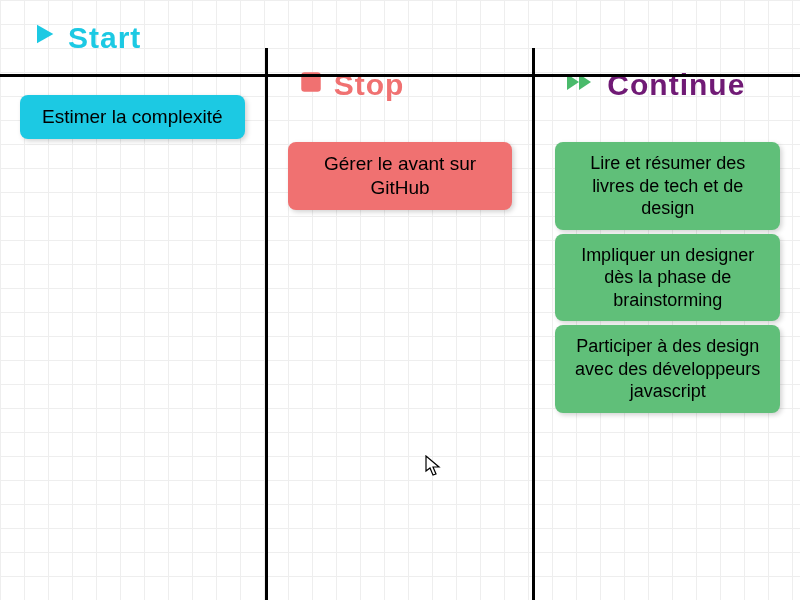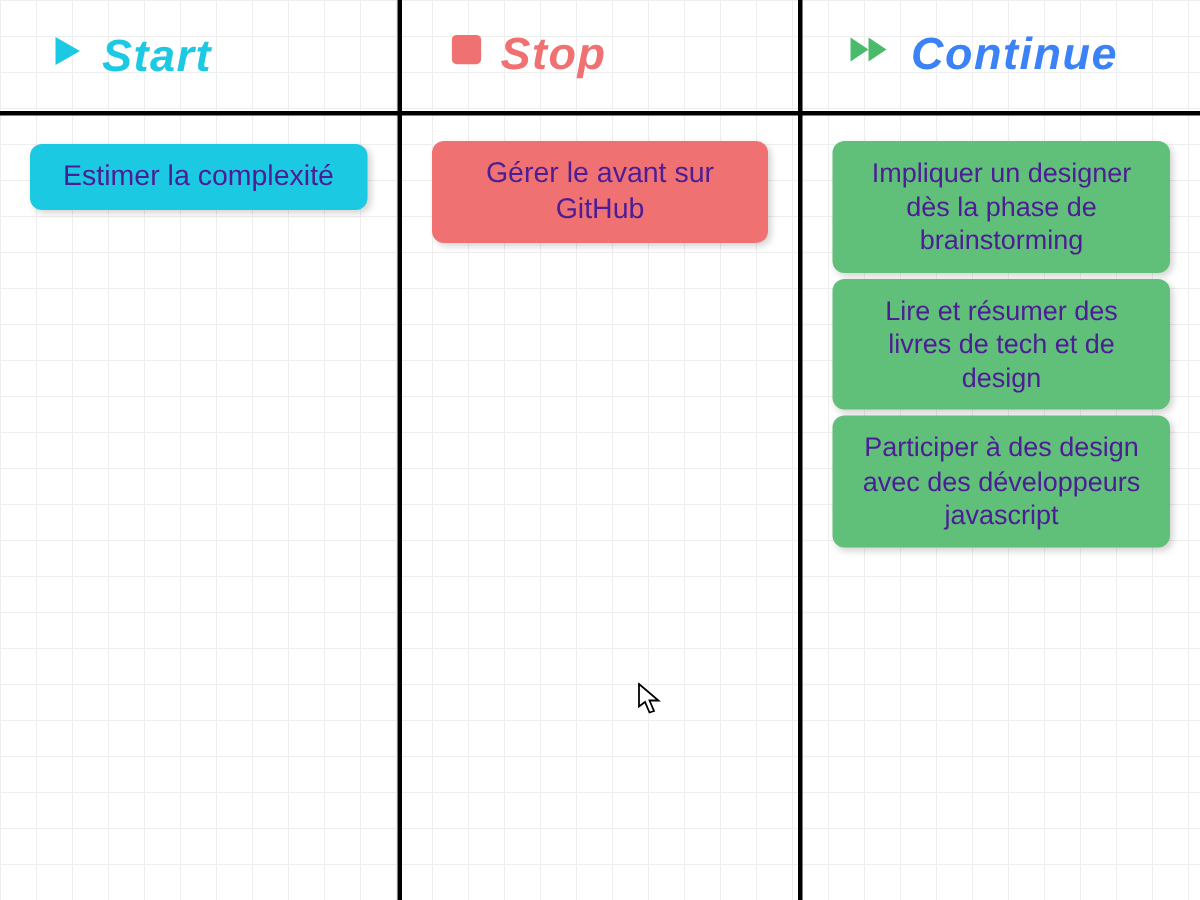--- a/index.html
+++ b/index.html
@@ -21,34 +21,33 @@
     height: 100%;
   }
   .col {
     flex: 1 1 0;
     position: relative;
     padding: 20px 20px 0 20px;
     display: flex;
     flex-direction: column;
     align-items: stretch;
   }
-  .col + .col { border-left: 3px solid #000; }
+  .col + .col { border-left: 3px solid #000; margin-top: 48px; }
   .col-header {
     display: flex;
     align-items: center;
     gap: 10px;
     font-weight: bold;
     font-size: 30px;
     letter-spacing: 1px;
     padding-left: 10px;
-    font-style: italic;
   }
   .col-header.start { color: #1cc9e3; }
   .col-header.stop  { color: #f07171; }
-  .col-header.cont  { color: #3b82f6; }
+  .col-header.cont  { color: #701a75; }
   .icon { display: inline-block; }
   .divider {
     position: absolute;
     top: 74px;
     left: 0; right: 0;
     height: 3px;
     background: #000;
     z-index: 2;
   }
   .cards {
@@ -56,21 +55,21 @@
     display: flex;
     flex-direction: column;
     gap: 4px;
   }
   .card {
     border-radius: 8px;
     padding: 10px 14px;
     font-size: 19px;
     line-height: 1.25;
     text-align: center;
-    color: #4c1d95;
+    color: #000000;
     box-shadow: 2px 2px 5px rgba(0,0,0,0.18);
   }
   .card.start { background: #1cc9e3; }
   .card.stop  { background: #f07171; }
   .card.cont  { background: #60bf79; }
   .cont .card { font-size: 18px; }
   .cursor {
     position: absolute;
     left: 425px;
     top: 455px;
@@ -117,22 +116,22 @@
     <div class="col-header cont">
       <span class="icon">
         <svg width="32" height="26" viewBox="0 0 32 24">
             <path fill="#4aba6b" d="M2 4l12 8-12 8z"></path>
             <path fill="#4aba6b" d="M14 4l12 8-12 8z"></path>
           </svg>
       </span>
       <span>Continue</span>
     </div>
     <div class="cards">
+      <div class="card cont">Lire et résumer des livres de tech et de design</div>
       <div class="card cont">Impliquer un designer dès la phase de brainstorming</div>
-      <div class="card cont">Lire et résumer des livres de tech et de design</div>
       <div class="card cont">Participer à des design avec des développeurs javascript</div>
     </div>
   </div>
 
 </div>
 
 <div class="cursor">
   <svg width="18" height="22" viewBox="0 0 18 22">
     <path d="M1 1 L1 16 L5 13 L8 20 L11 19 L8 12 L14 12 Z" fill="#fff" stroke="#000" stroke-width="1.2"></path>
   </svg>

